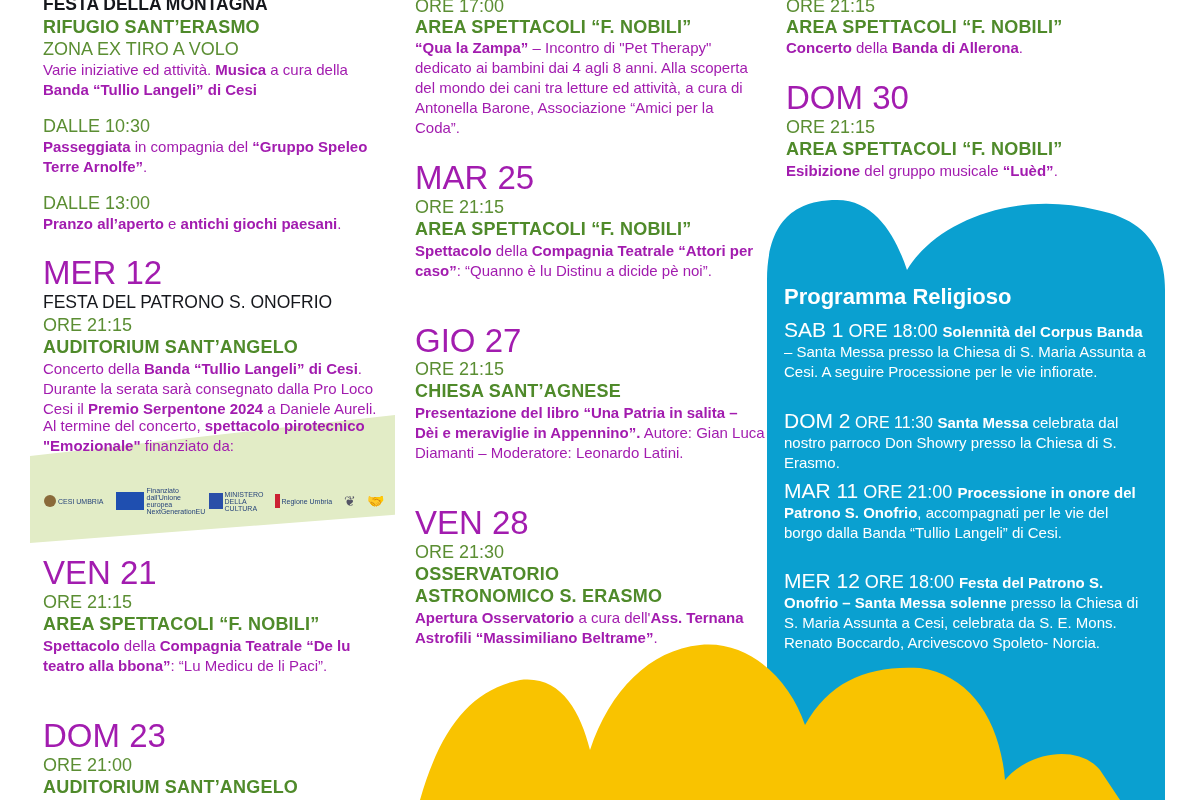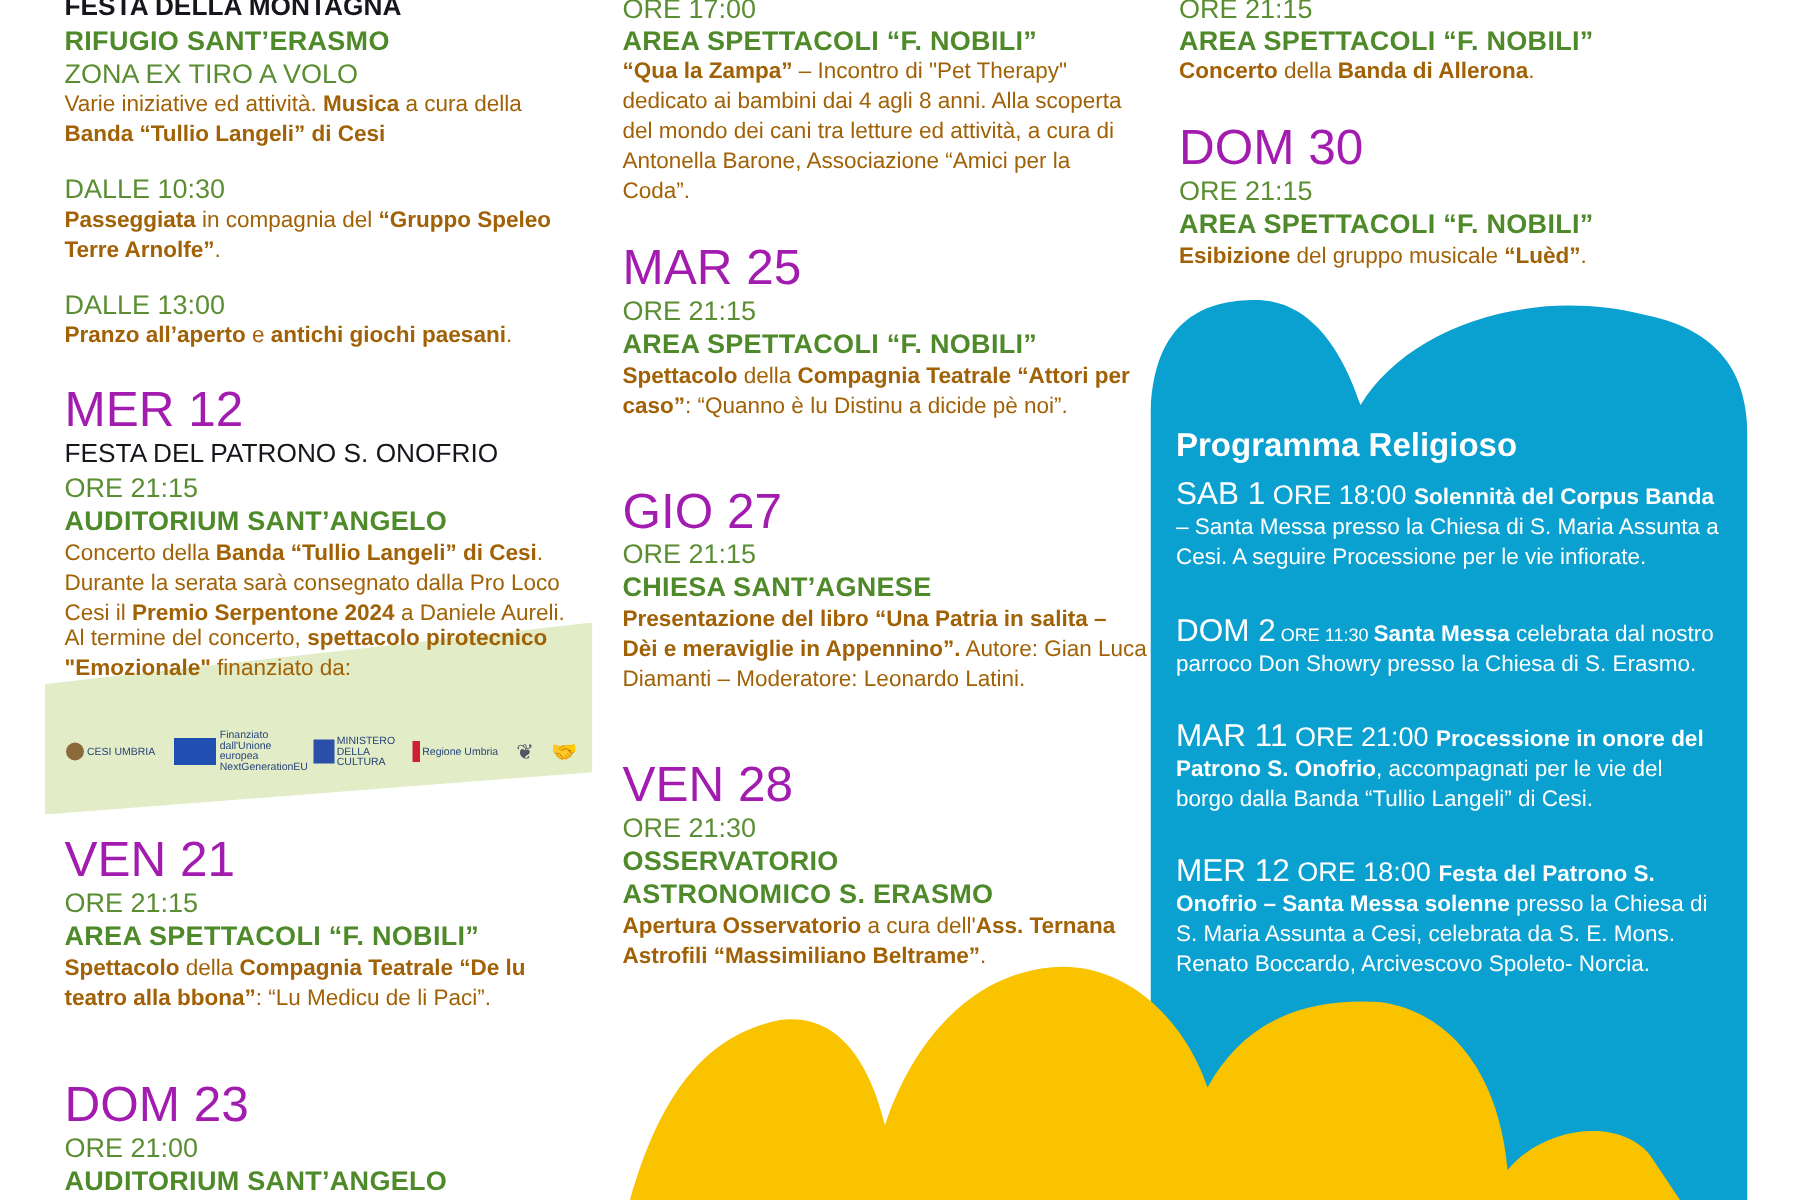--- a/index.html
+++ b/index.html
@@ -6,21 +6,21 @@
   body{width:1200px;height:800px;overflow:hidden;background:#ffffff;position:relative;font-family:"DejaVu Sans","Liberation Sans",sans-serif;color:#1d1d1f;}
   .col{position:absolute;top:0;}
   .c1{left:43px;width:360px;}
   .c2{left:415px;width:360px;}
   .c3{left:786px;width:380px;}
   .abs{position:absolute;white-space:nowrap;}
   .day{font-family:"Liberation Sans",sans-serif;font-size:33px;line-height:34px;color:#a21caf;letter-spacing:0px;}
   .time{font-family:"Liberation Sans",sans-serif;font-size:18px;line-height:20px;color:#5b8e33;}
   .place{font-family:"Liberation Sans",sans-serif;font-weight:bold;font-size:18px;line-height:21px;color:#4f8a2a;letter-spacing:0.2px;}
   .sub{font-family:"Liberation Sans",sans-serif;font-size:17.5px;line-height:20px;color:#15171c;}
-  .txt{font-family:"Liberation Sans",sans-serif;font-size:15px;line-height:20px;color:#a16207;white-space:normal;}
+  .txt{font-family:"Liberation Sans",sans-serif;font-size:15px;line-height:20px;color:#a21caf;white-space:normal;}
   .txt b{font-weight:bold;}
   .greenbox{position:absolute;left:30px;top:415px;width:365px;height:128px;background:#e2ecc6;clip-path:polygon(0 32%,100% 0,100% 78%,0 100%);}
   .logos{position:absolute;left:44px;top:488px;width:350px;height:26px;display:flex;align-items:center;gap:12px;}
   .logo{height:20px;display:flex;align-items:center;font-family:"Liberation Sans",sans-serif;font-size:7px;color:#27447a;}
   .blue{position:absolute;left:767px;top:200px;width:398px;height:600px;}
   .rel-title{font-family:"Liberation Sans",sans-serif;font-weight:bold;font-size:22px;color:#ffffff;}
   .rel{font-family:"Liberation Sans",sans-serif;font-size:15px;line-height:20px;color:#ffffff;white-space:normal;}
   .rel .rday{font-size:21px;}
   .rel b{font-weight:bold;}
 </style>
@@ -115,16 +115,16 @@
   <div class="abs place" style="top:17px;">AREA SPETTACOLI “F. NOBILI”</div>
   <div class="abs txt" style="top:38px;width:360px;"><b>Concerto</b><span> della </span><b>Banda di Allerona</b><span>.</span></div>
 
   <div class="abs day" style="top:81px;">DOM 30</div>
   <div class="abs time" style="top:117px;">ORE 21:15</div>
   <div class="abs place" style="top:139px;">AREA SPETTACOLI “F. NOBILI”</div>
   <div class="abs txt" style="top:161px;width:360px;"><b>Esibizione</b><span> del gruppo musicale </span><b>“Luèd”</b><span>.</span></div>
 
   <div class="abs rel-title" style="top:284px;left:-2px;">Programma Religioso</div>
   <div class="abs rel" style="top:320px;left:-2px;width:362px;"><span class="rday">SAB 1</span><span class="rday" style="font-size:18px;"> ORE 18:00 </span><b>Solennità del Corpus Banda</b><span> – Santa Messa presso la Chiesa di S. Maria Assunta a Cesi. A seguire Processione per le vie infiorate.</span></div>
-  <div class="abs rel" style="top:411px;left:-2px;width:362px;"><span class="rday">DOM 2</span><span class="rday" style="font-size:12px;"> ORE 11:30 </span><b>Santa Messa</b><span> celebrata dal nostro parroco Don Showry presso la Chiesa di S. Erasmo.</span></div>
+  <div class="abs rel" style="top:411px;left:-2px;width:362px;"><span class="rday">DOM 2</span><span class="rday" style="font-size:16px;"> ORE 11:30 </span><b>Santa Messa</b><span> celebrata dal nostro parroco Don Showry presso la Chiesa di S. Erasmo.</span></div>
   <div class="abs rel" style="top:481px;left:-2px;width:362px;"><span class="rday">MAR 11</span><span class="rday" style="font-size:18px;"> ORE 21:00 </span><b>Processione in onore del Patrono S. Onofrio</b><span>, accompagnati per le vie del borgo dalla Banda “Tullio Langeli” di Cesi.</span></div>
   <div class="abs rel" style="top:571px;left:-2px;width:362px;"><span class="rday">MER 12</span><span class="rday" style="font-size:18px;"> ORE 18:00 </span><b>Festa del Patrono S. Onofrio – Santa Messa solenne</b><span> presso la Chiesa di S. Maria Assunta a Cesi, celebrata da S. E. Mons. Renato Boccardo, Arcivescovo Spoleto- Norcia.</span></div>
 </div>
 
 </body></html>

